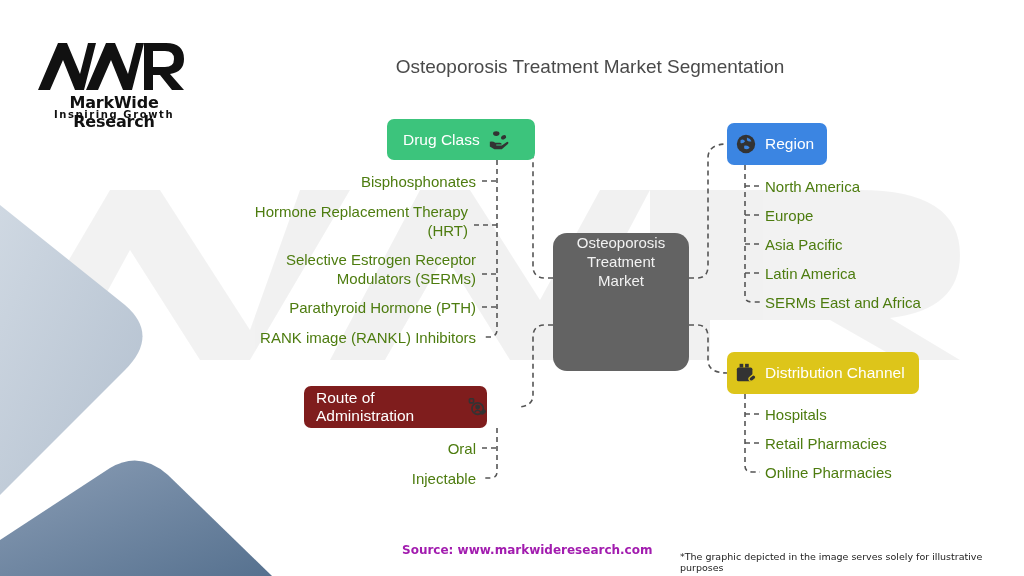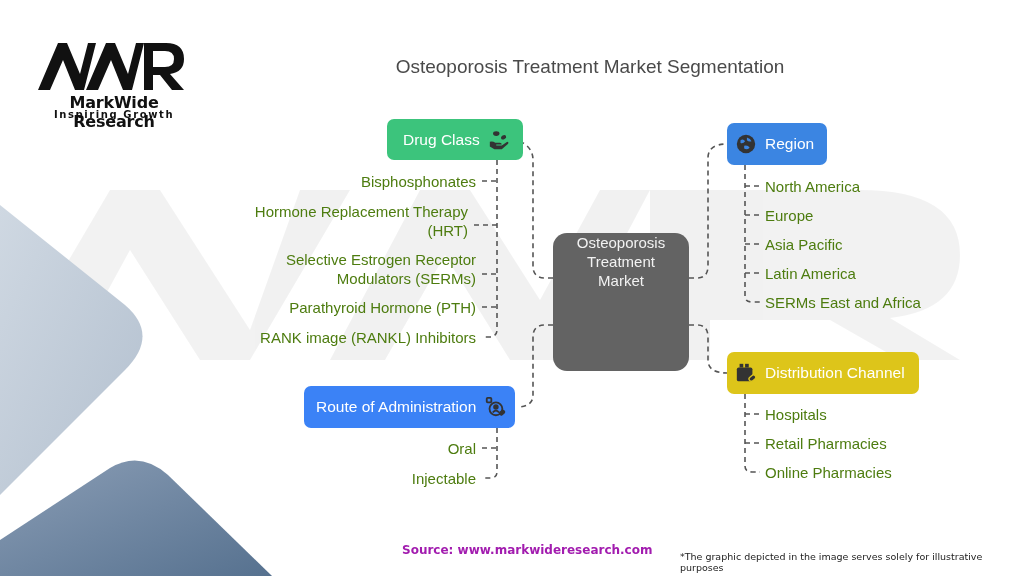--- a/index.html
+++ b/index.html
@@ -22,23 +22,23 @@
     font-size: 19px; color: #4a4a4a; }
 
   .center-box { position: absolute; left: 553px; top: 233px; width: 136px; height: 138px;
     background: #636363; border-radius: 14px; color: #f2f2f2; font-size: 15px;
     display: flex; justify-content: center; text-align: center; line-height: 19px; }
   .center-box span { display: block; width: 110px; }
 
   .cat { position: absolute; border-radius: 7px; color: #fff; font-size: 15.5px;
     display: flex; align-items: center; box-sizing: border-box; }
   .cat .ico { width: 22px; height: 22px; display: inline-block; }
-  .cat-drug { left: 387px; top: 119px; width: 136px; height: 41px; background: #3cc47c; padding-left: 16px; }
+  .cat-drug { left: 387px; top: 119px; width: 148px; height: 41px; background: #3cc47c; padding-left: 16px; }
   .cat-drug .ico { margin-left: 8px; }
-  .cat-route { left: 304px; top: 386px; width: 211px; height: 42px; background: #3b82f6; padding-left: 12px; }
+  .cat-route { left: 304px; top: 386px; width: 183px; height: 42px; background: #7f1d1d; padding-left: 12px; }
   .cat-route .ico { margin-left: 8px; }
   .cat-region { left: 727px; top: 123px; width: 100px; height: 42px; background: #3b85e2; padding-left: 8px; }
   .cat-region .ico { margin-right: 8px; }
   .cat-dist { left: 727px; top: 352px; width: 192px; height: 42px; background: #ddc51a; padding-left: 8px; }
   .cat-dist .ico { margin-right: 8px; }
 
   .item { position: absolute; font-size: 15px; color: #4d7c0f; line-height: 19px; white-space: nowrap; }
   .item.right-al { text-align: right; }
 
   .source { position: absolute; left: 402px; top: 543px; font-family: "DejaVu Sans", sans-serif;

